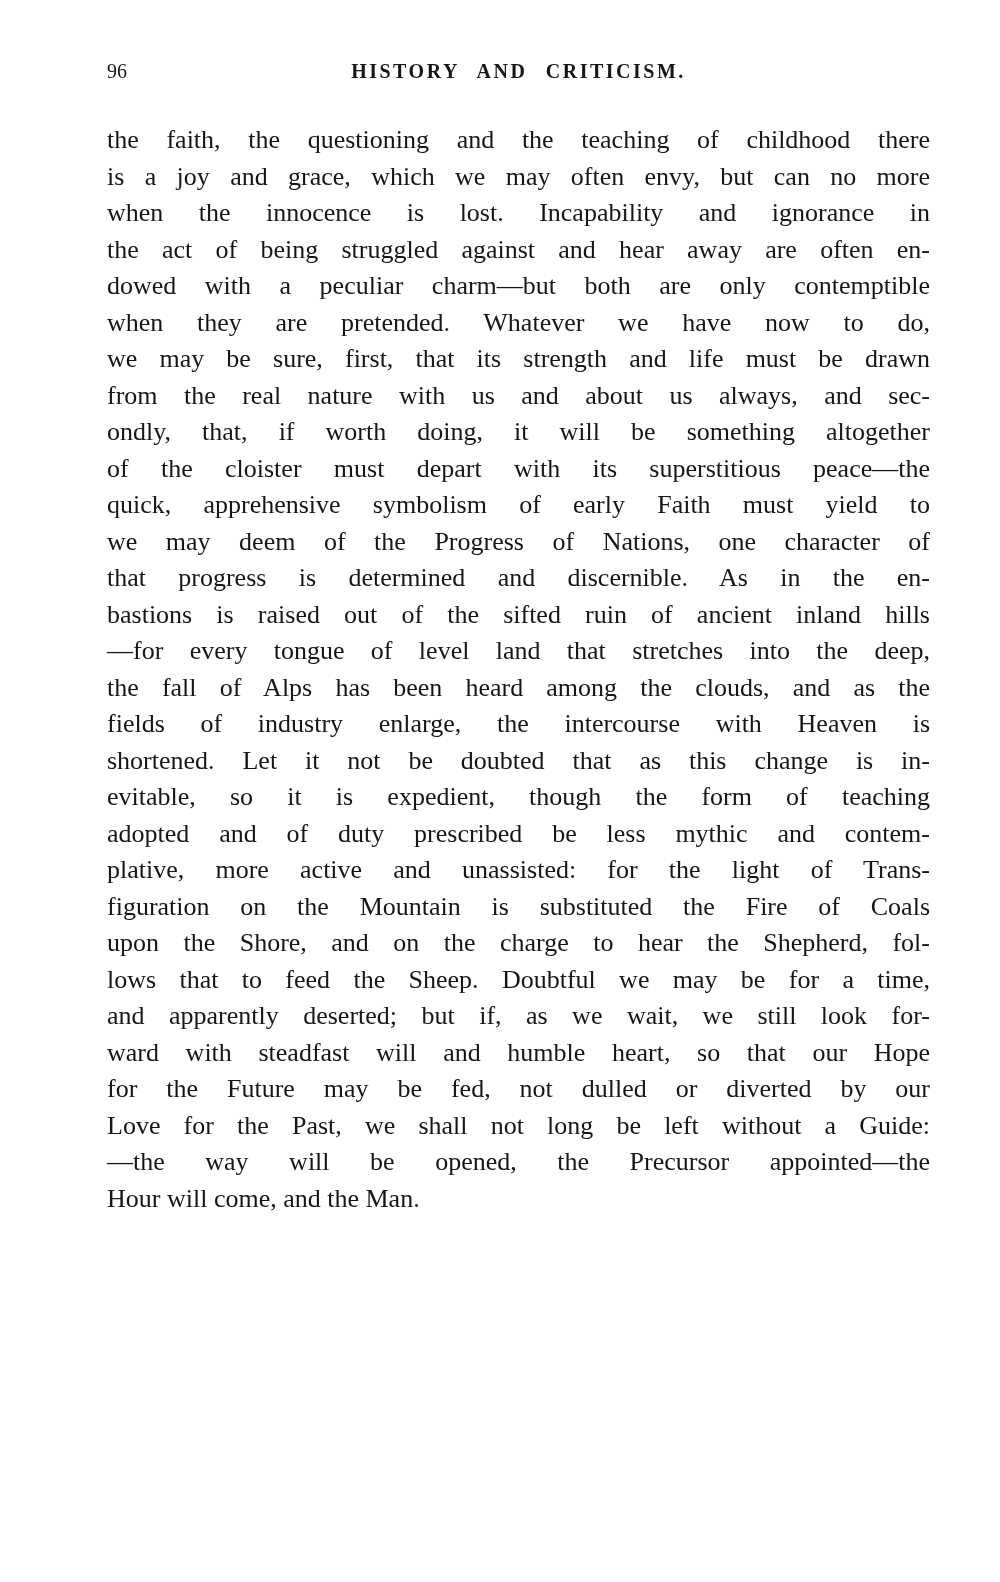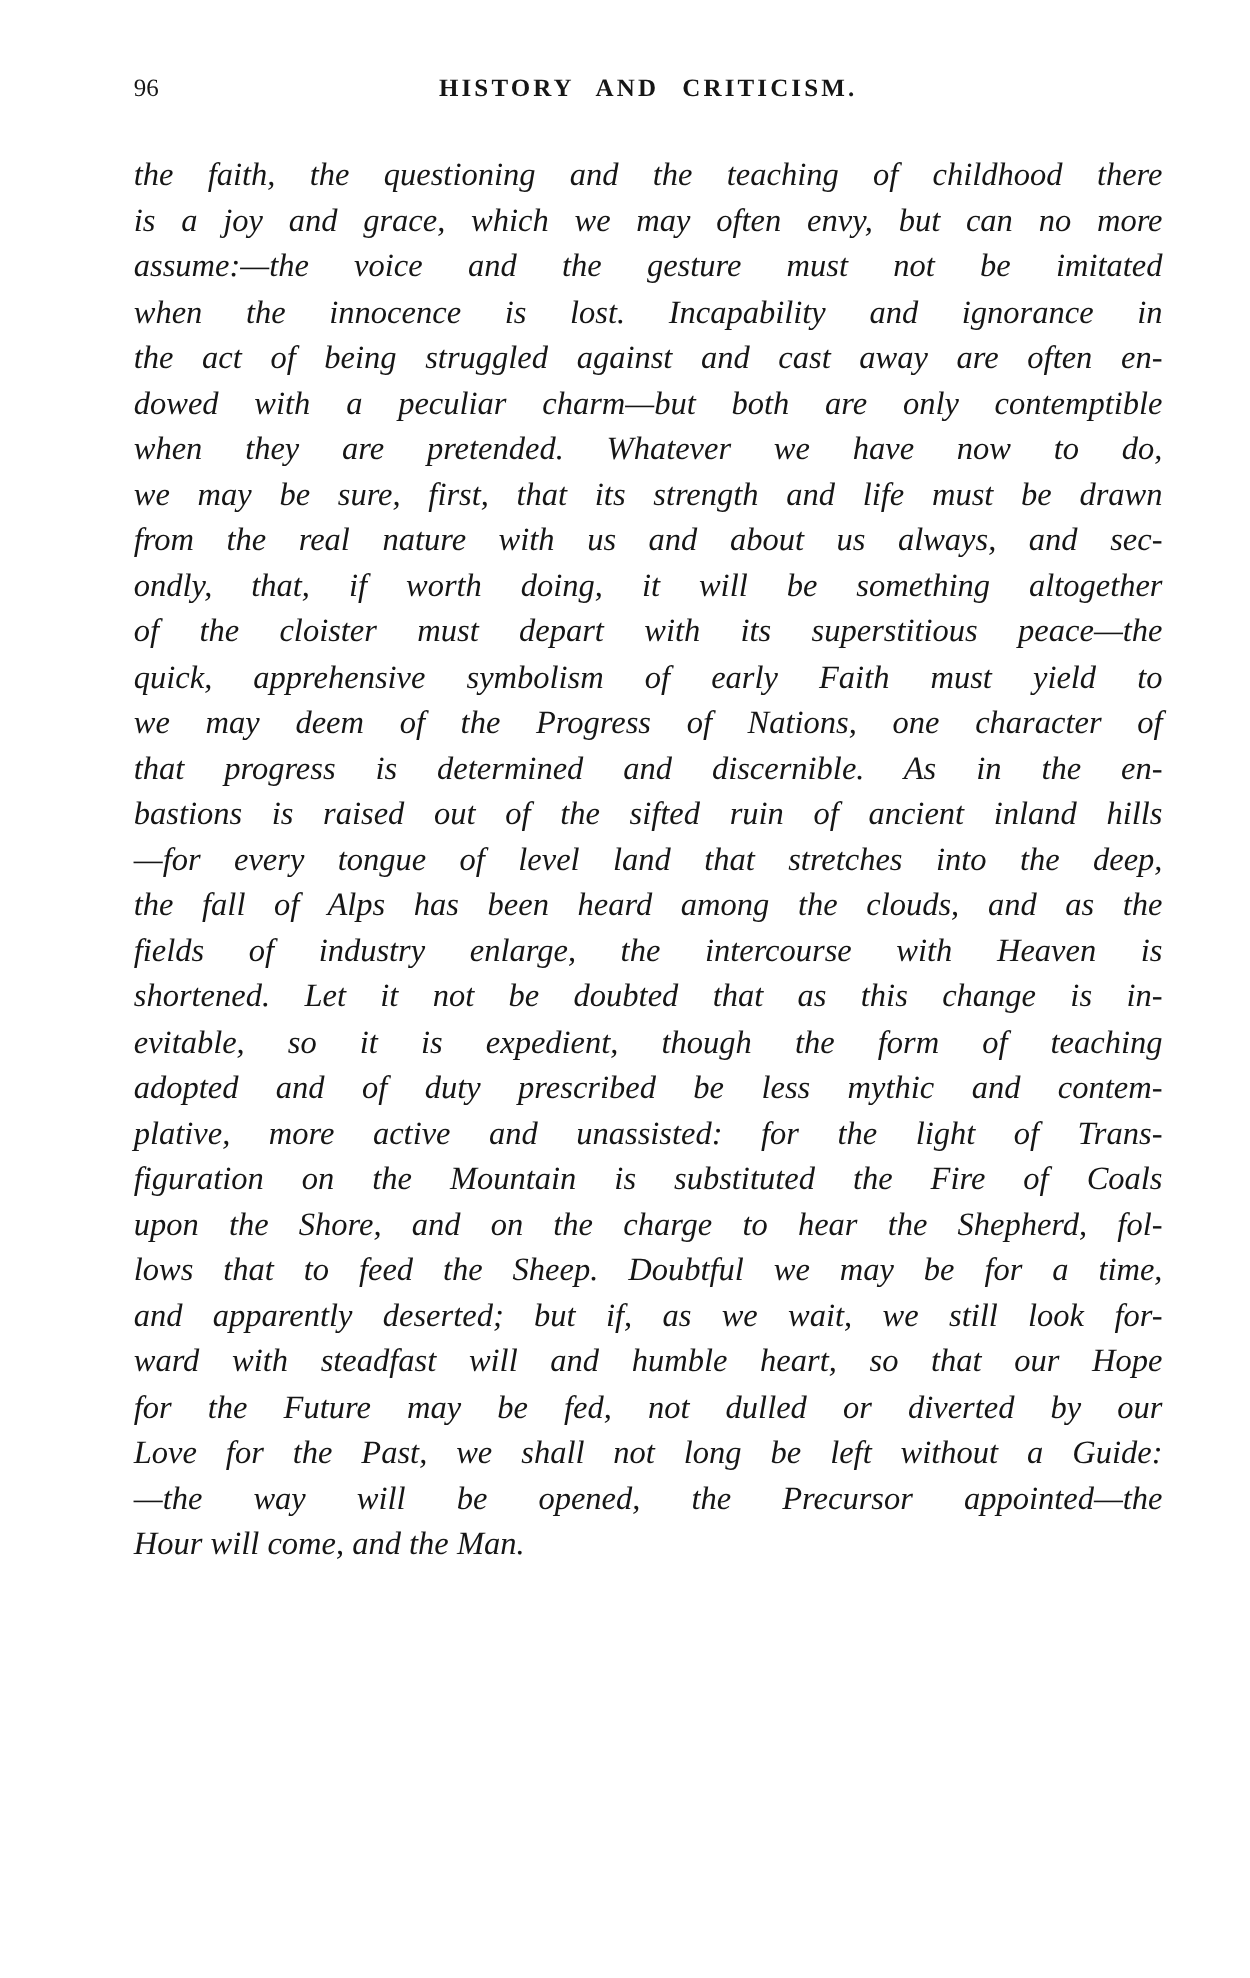--- a/index.html
+++ b/index.html
@@ -39,21 +39,20 @@
     font-variant: small-caps;
     font-weight: 600;
   }
   .body-text {
     position: absolute;
     top: 122px;
     left: 107px;
     width: 823px;
     font-size: 26px;
     line-height: 36.5px;
-    font-style: italic;
   }
   .line {
     text-align: justify;
     text-align-last: justify;
     white-space: normal;
   }
   .line.last {
     text-align-last: left;
   }
 </style>
@@ -62,23 +61,22 @@
 
 <div class="book-page">
   <div class="page-header">
     <span class="page-number">96</span>
     <div class="running-title">HISTORY AND CRITICISM.</div>
   </div>
   <div class="body-text">
 
   <div class="line">the faith, the questioning and the teaching of childhood there</div>
       <div class="line">is a joy and grace, which we may often envy, but can no more</div>
-      <div class="line">assume:—the voice and the gesture must not be imitated</div>
       <div class="line">when the innocence is lost.  Incapability and ignorance in</div>
-      <div class="line">the act of being struggled against and cast away are often en-</div>
+      <div class="line">the act of being struggled against and hear away are often en-</div>
       <div class="line">dowed with a peculiar charm—but both are only contemptible</div>
       <div class="line">when they are pretended.  Whatever we have now to do,</div>
       <div class="line">we may be sure, first, that its strength and life must be drawn</div>
       <div class="line">from the real nature with us and about us always, and sec-</div>
       <div class="line">ondly, that, if worth doing, it will be something altogether</div>
       <div class="line">of the cloister must depart with its superstitious peace—the</div>
       <div class="line">quick, apprehensive symbolism of early Faith must yield to</div>
       <div class="line">we may deem of the Progress of Nations, one character of</div>
       <div class="line">that progress is determined and discernible.  As in the en-</div>
       <div class="line">bastions is raised out of the sifted ruin of ancient inland hills</div>

